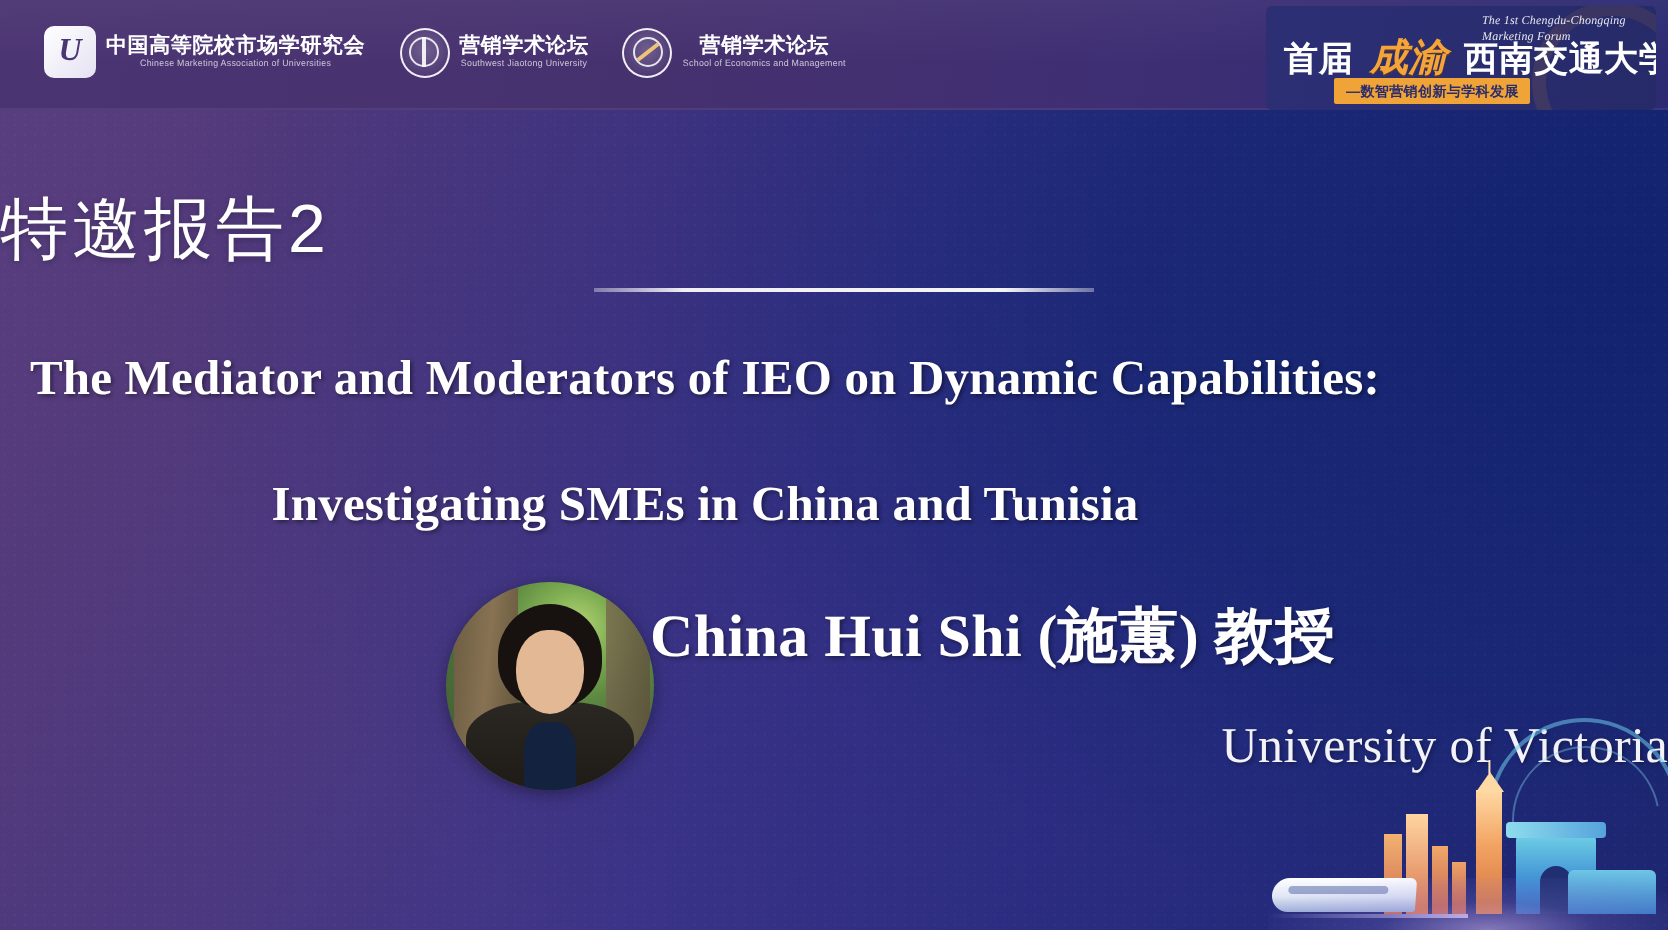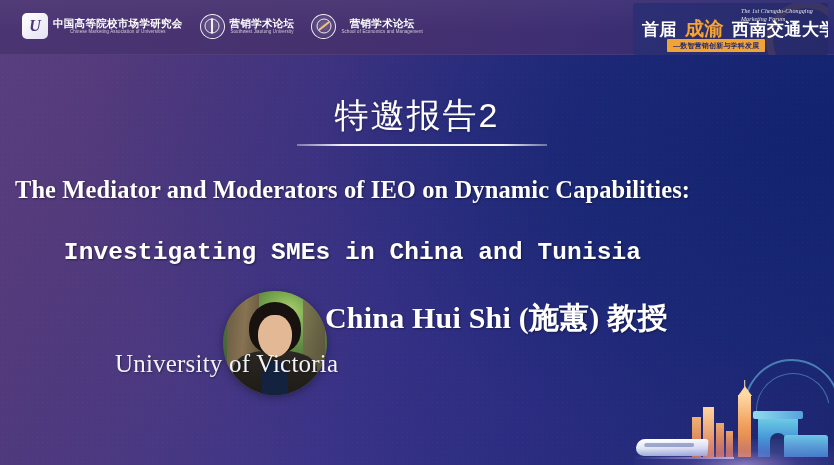--- a/index.html
+++ b/index.html
@@ -135,39 +135,38 @@
     text-align: left;
     opacity: .95;
   }
   .forum-main {
     position: absolute; top: 13px; left: 9px;
     display: flex; align-items: baseline; gap: 8px;
     white-space: nowrap;
   }
   .fm-a { color:#ffffff; font-size: 17px; font-weight: bold; letter-spacing: .5px; }
   .fm-b {
-    color:#f5a437; font-size: 19px; font-weight: bold; 
+    color:#f5a437; font-size: 19px; font-weight: bold; font-style: italic;
     letter-spacing: .5px; text-shadow: 0 1px 0 rgba(120,60,0,.5);
   }
   .fm-c { color:#ffffff; font-size: 17px; font-weight: bold; letter-spacing: .5px; }
   .forum-sub {
     position: absolute; top: 36px; left: 34px;
     background: #f0a437;
     color: #2a2c6d;
     font-size: 7px; font-weight: bold;
     padding: 1.5px 6px;
     letter-spacing: .2px;
     white-space: nowrap;
     border-radius: 1px;
   }
 
   
   .kicker {
     position: absolute; top: 98px; left: 0; width: 834px;
-    text-align: center;
     color: #ffffff;
     font-size: 34px;
     font-weight: 500;
     letter-spacing: 2px;
     line-height: 1.05;
     text-shadow: 0 1px 3px rgba(0,0,0,.25);
   }
   .kicker-rule {
     position: absolute; top: 144px; left: 297px;
     width: 250px; height: 2px;
@@ -179,21 +178,21 @@
     text-align: center;
     color: #ffffff;
     font-family: "Liberation Serif", serif;
     font-weight: bold;
     font-size: 24.5px;
     letter-spacing: .1px;
     text-shadow: 1px 1px 2px rgba(0,0,0,.45);
     white-space: nowrap;
   }
   .title-1 { top: 176px; }
-  .title-2 { top: 239px; font-family: Liberation Mono, monospace; }
+  .title-2 { top: 239px; }
 
   
   .avatar {
     position: absolute; left: 223px; top: 291px;
     width: 104px; height: 104px;
     border-radius: 50%;
     overflow: hidden;
     background: radial-gradient(circle at 62% 22%, #b9d879 0%, #7fae52 18%, #5f8a42 34%, #4d6f3a 55%, #3d5530 100%);
     box-shadow: 0 2px 8px rgba(0,0,0,.35);
   }
@@ -236,23 +235,23 @@
     position: absolute; left: 325px; top: 298px;
     color: #ffffff;
     font-family: "Liberation Serif", serif;
     font-weight: bold;
     font-size: 30px;
     letter-spacing: .2px;
     text-shadow: 1px 1px 2px rgba(0,0,0,.4);
     white-space: nowrap;
   }
   .affiliation {
-    position: absolute; left: 0; top: 350px; width: 834px;
+    position: absolute; left: 0; top: 360px; width: 834px;
     padding-left: 115px;
-    text-align: left;
+    text-align: right;
     color: #f3f3f7;
     font-family: "Liberation Serif", serif;
     font-size: 25px;
     letter-spacing: .2px;
     text-shadow: 1px 1px 2px rgba(0,0,0,.35);
     white-space: nowrap;
   }
 
   
   .skyline { position: absolute; right: 0; bottom: 0; width: 200px; height: 90px; }

